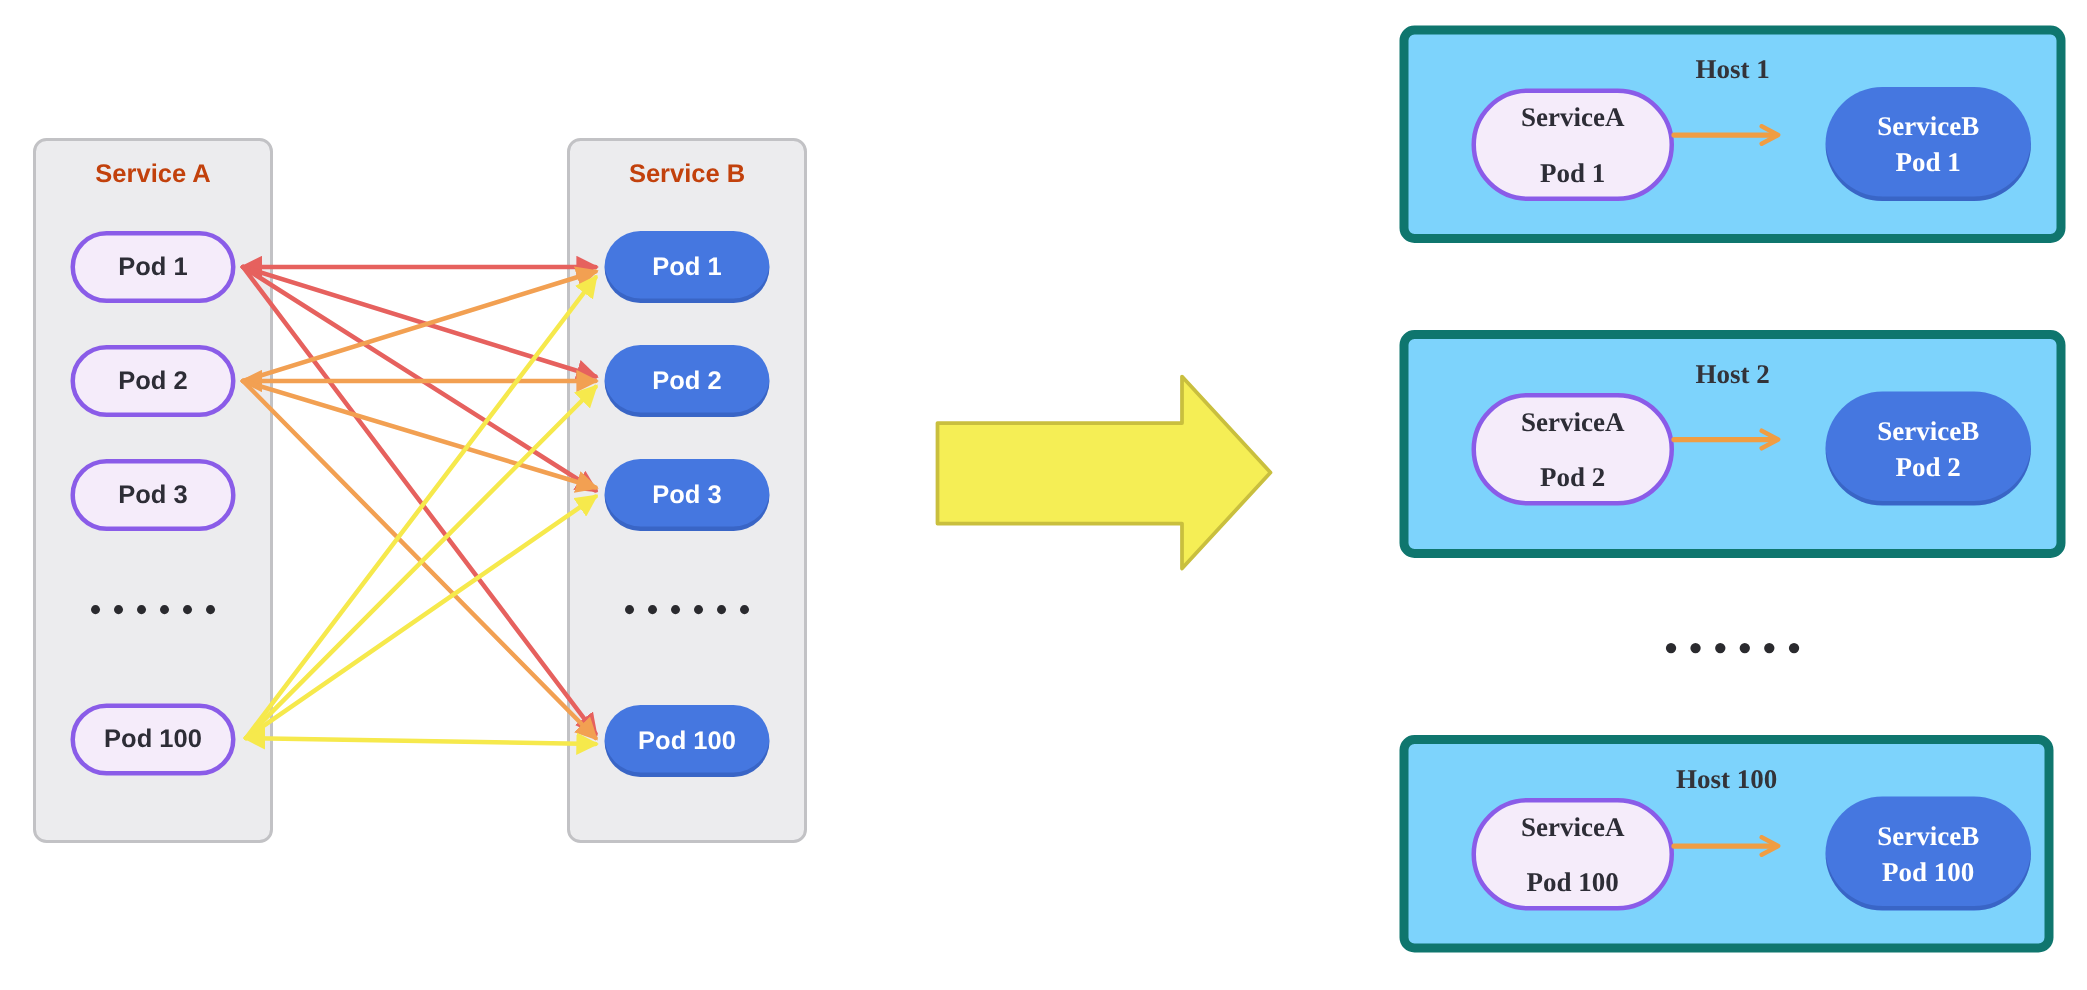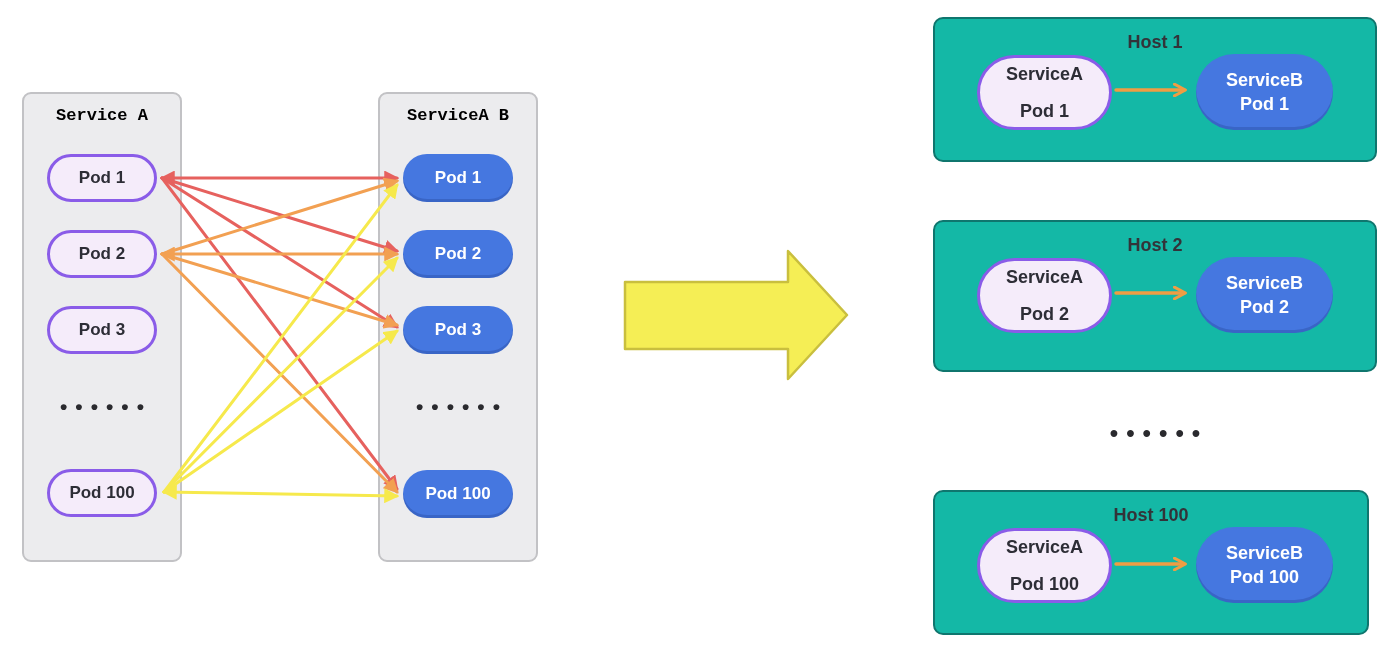--- a/index.html
+++ b/index.html
@@ -18,22 +18,21 @@
     background: #ececee;
     border: 2px solid #c2c2c5;
     border-radius: 9px;
   }
   .panel-title {
     position: absolute;
     top: 12px; left: 0; right: 0;
     text-align: center;
     font-size: 17px;
     font-weight: bold;
-    color: #000000;
-    font-family: Liberation Mono, monospace;
+    color: #c2410c;
   }
 
   
   .pod {
     display: flex; align-items: center; justify-content: center;
     width: 110px; height: 48px;
     border-radius: 26px;
     font-size: 17px; font-weight: bold;
     z-index: 3;
   }
@@ -53,23 +52,24 @@
     text-align: center;
     font-size: 21px;
     font-weight: bold;
     color: #2a2a2e;
     letter-spacing: 8px;
     text-indent: 8px;
   }
 
   
   .host {
-    background: #14b8a6;
-    border: 2px solid #0f766e;
+    background: #7dd3fc;
+    border: 6px solid #0f766e;
     border-radius: 10px;
+    font-family: Liberation Serif, serif;
   }
   .host-title {
     position: absolute;
     top: 13px; left: 0; right: 0;
     text-align: center;
     font-size: 18px; font-weight: bold;
     color: #333339;
   }
   .host-pod {
     position: absolute;
@@ -81,21 +81,21 @@
     box-sizing: border-box;
   }
   .host-pod-a {
     left: 42px; top: 36px; width: 135px; height: 75px;
     background: #f5ecfa;
     border: 3px solid #8a5ce8;
     color: #2d2d36;
     gap: 12px;
   }
   .host-pod-b {
-    left: 261px; top: 35px; width: 137px; height: 76px;
+    left: 278px; top: 35px; width: 137px; height: 76px;
     background: #4577e0;
     color: #ffffff;
     box-shadow: inset 0 -3px 0 rgba(25, 48, 120, 0.25);
   }
 
   svg.layer { position: absolute; left: 0; top: 0; z-index: 2; pointer-events: none; }
   .edge { stroke-width: 3; stroke-linecap: round; fill: none; }
   .edge-red    { stroke: #e6615e; }
   .edge-orange { stroke: #f2a052; }
   .edge-yellow { stroke: #f6e94c; }
@@ -151,21 +151,21 @@
   <div class="abs panel" style="left:22px; top:92px; width:160px; height:470px;">
     <div class="panel-title">Service A</div>
   </div>
   <div class="abs pod pod-a" style="left:47px; top:154px;">Pod 1</div>
   <div class="abs pod pod-a" style="left:47px; top:230px;">Pod 2</div>
   <div class="abs pod pod-a" style="left:47px; top:306px;">Pod 3</div>
   <div class="dots" style="left:22px; top:395px; width:160px;">••••••</div>
   <div class="abs pod pod-a" style="left:47px; top:469px;">Pod 100</div>
 
   <div class="abs panel" style="left:378px; top:92px; width:160px; height:470px;">
-    <div class="panel-title">ServiceA B</div>
+    <div class="panel-title">Service B</div>
   </div>
   <div class="abs pod pod-b" style="left:403px; top:154px;">Pod 1</div>
   <div class="abs pod pod-b" style="left:403px; top:230px;">Pod 2</div>
   <div class="abs pod pod-b" style="left:403px; top:306px;">Pod 3</div>
   <div class="dots" style="left:378px; top:395px; width:160px;">••••••</div>
   <div class="abs pod pod-b" style="left:403px; top:470px;">Pod 100</div>
 
   <div class="abs host" style="left:933px; top:17px; width:444px; height:145px;">
     <div class="host-title">Host 1</div>
     <div class="host-pod host-pod-a">

